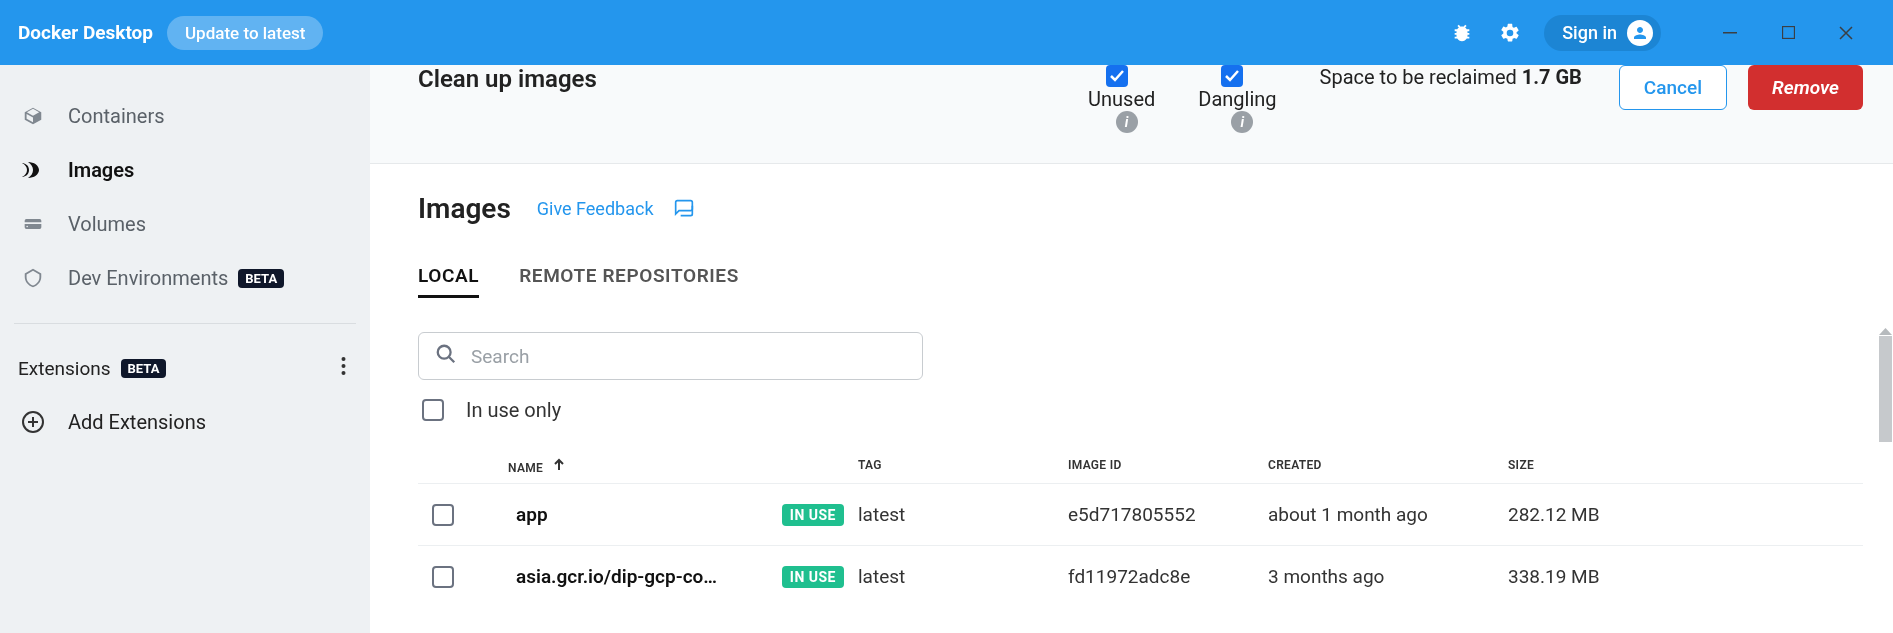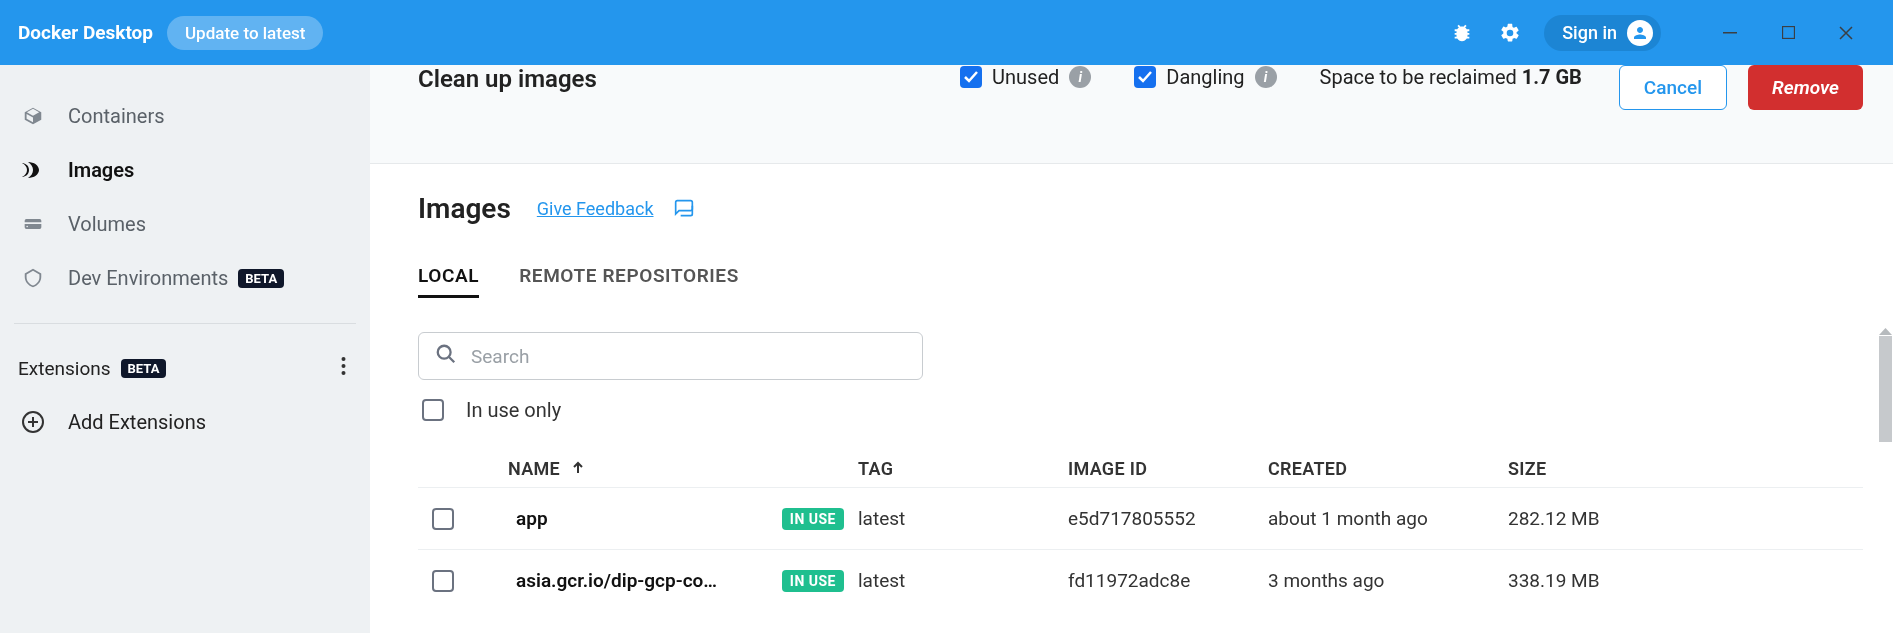--- a/index.html
+++ b/index.html
@@ -80,21 +80,21 @@
   height: 99px;
   background: #f8fafb;
   border-bottom: 1px solid #e6e9eb;
   display: flex;
   align-items: flex-start;
   padding: 0 30px 0 48px;
   gap: 7px;
 }
 .cleanup-title { font-size: 24px; font-weight: 600; color: #222; }
 .cleanup-spacer { flex: 1; }
-.cb-wrap { display: flex; align-items: center; margin-right: 36px; font-size: 20px; color: #222; }
+.cb-wrap { display: flex; align-items: center; margin-right: 36px; font-size: 20px; color: #222; flex-direction: column; }
 .checkbox {
   width: 22px; height: 22px; border-radius: 4px; margin-right: 10px;
   display: flex; align-items: center; justify-content: center;
   cursor: pointer;
 }
 .checkbox.checked { background: #1570ef; }
 .checkbox.unchecked { border: 2px solid #6b7280; background: #fff; }
 .info-circle {
   width: 22px; height: 22px; border-radius: 50%; background: #9aa0a6;
   color: #fff; font-size: 14px; font-weight: 700;
@@ -111,21 +111,21 @@
 .btn-remove {
   background: #d22f2f; color: #fff; border: none;
   padding: 11px 24px; border-radius: 6px; font-size: 19px; font-weight: 600;
   cursor: pointer;
   font-style: italic;
 }
 
 .content { padding: 28px 30px 0 48px; position: relative; flex: 1; overflow: hidden; }
 .title-row { display: flex; align-items: center; }
 .page-title { font-size: 28px; font-weight: 600; color: #222; margin-right: 26px; }
-.feedback-link { color: #2496ed; font-size: 18px; text-decoration: underline; cursor: pointer; display: flex; align-items: center; gap: 12px; }
+.feedback-link { color: #2496ed; font-size: 18px; cursor: pointer; display: flex; align-items: center; gap: 12px; }
 .feedback-link svg { margin-left: 8px; }
 
 .tabs { display: flex; margin-top: 24px; }
 .tab {
   font-size: 19px; font-weight: 600; color: #555;
   letter-spacing: 0.6px;
   padding: 8px 0; margin-right: 40px; cursor: pointer; margin-top: 7px;
 }
 .tab.active { color: #111; border-bottom: 3px solid #111; }
 
@@ -140,21 +140,21 @@
   border: none; outline: none; font-size: 19px; color: #333; flex: 1;
   background: transparent;
 }
 .search-box input::placeholder { color: #9aa0a6; }
 .search-icon { color: #6b7280; margin-right: 14px; }
 
 .inuse-row { display: flex; align-items: center; margin-top: 18px; font-size: 20px; color: #333; }
 .inuse-row .checkbox { margin-right: 22px; margin-left: 4px; }
 
 .table { margin-top: 28px; }
-.thead { display: flex; padding: 8px 0; font-size: 18px; font-weight: 600; color: #333; letter-spacing: 0.3px; }
+.thead { display: flex; padding: 8px 0; font-size: 12px; font-weight: 600; color: #333; letter-spacing: 0.3px; }
 .col-check { width: 90px; padding-left: 14px; }
 .col-name { width: 350px; }
 .col-tag { width: 210px; }
 .col-id { width: 200px; }
 .col-created { width: 240px; }
 .col-size { width: 200px; }
 .sort-arrow { margin-left: 6px; }
 
 .trow {
   display: flex; align-items: center;

